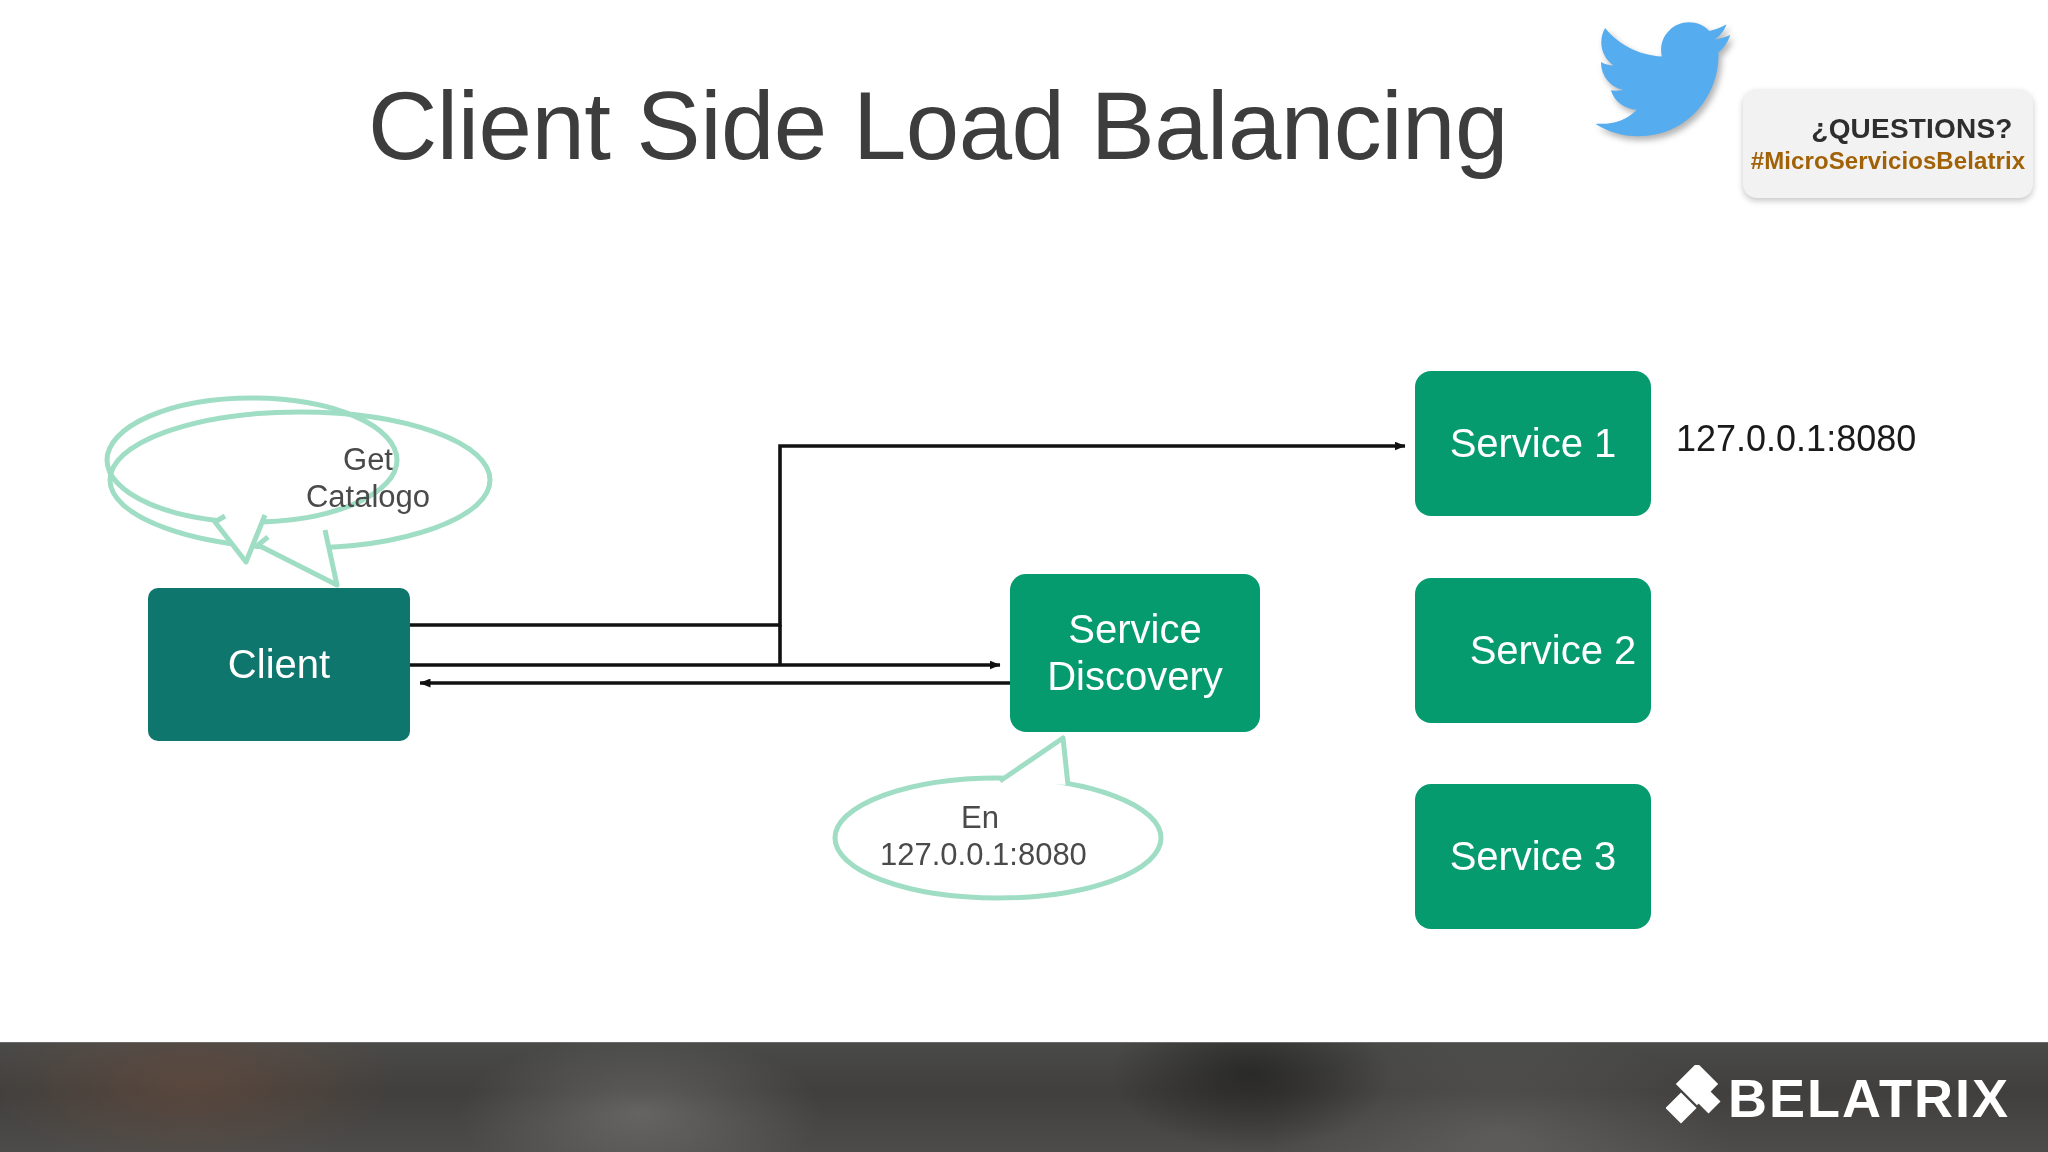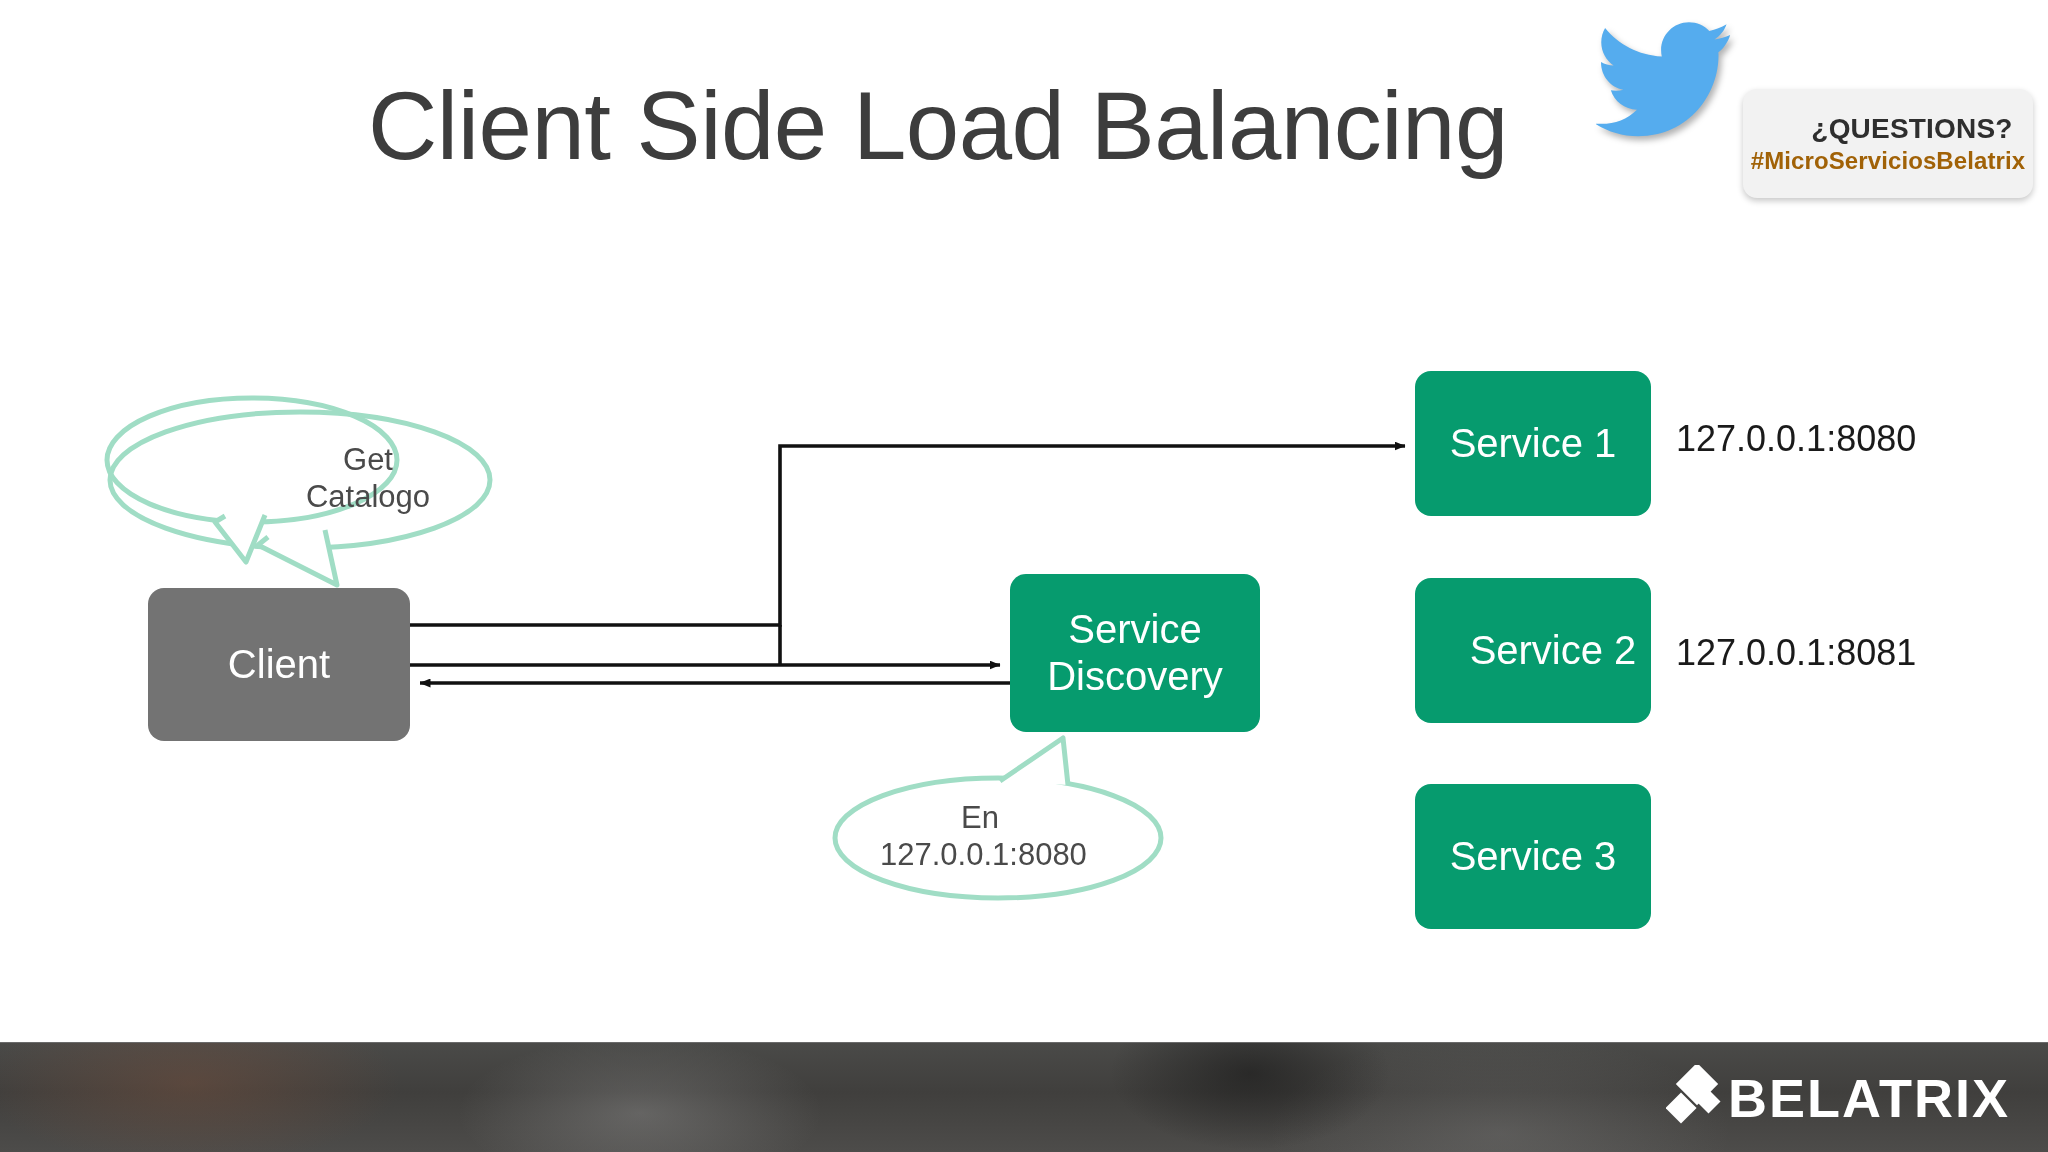--- a/index.html
+++ b/index.html
@@ -76,21 +76,21 @@
     align-items: center;
     justify-content: center;
     text-align: center;
     border-radius: 16px;
     color: #ffffff;
     font-size: 40px;
     font-weight: 400;
     line-height: 1.18;
   }
   .node.green { background: #069B6E; }
-  .node.orange { background: #737373; }
+  .node.orange { background: #0f766e; border-radius: 10px; }
 
   #node-client        { left: 148px;  top: 588px;  width: 262px; height: 153px; }
   #node-discovery     { left: 1010px; top: 574px;  width: 250px; height: 158px; }
   #node-service-1     { left: 1415px; top: 371px;  width: 236px; height: 145px; }
   #node-service-2     { left: 1415px; top: 578px;  width: 236px; height: 145px; padding-left: 40px; }
   #node-service-3     { left: 1415px; top: 784px;  width: 236px; height: 145px; }
 
   
   .endpoint-label {
     position: absolute;
@@ -246,21 +246,20 @@
   <div class="node green" id="node-service-2">
     <span>Service 2</span>
   </div>
 
   <div class="node green" id="node-service-3">
     <span>Service 3</span>
   </div>
 
   <div class="endpoint-label" id="endpoint-1">127.0.0.1:8080</div>
 
-  <div class="endpoint-label" id="endpoint-2">127.0.0.1:8081</div>
 
 
   <div id="bottom-banner">
     <div id="belatrix-logo">
       <svg width="62" height="66" viewBox="0 0 62 66">
         <rect x="16" y="4" width="30" height="30" fill="#ffffff" transform="rotate(45 31 19)"></rect>
         <rect x="4" y="32" width="22" height="22" fill="#ffffff" transform="rotate(45 15 43)"></rect>
         <rect x="34" y="28" width="17" height="17" fill="#ffffff" transform="rotate(45 42.5 36.5)"></rect>
       </svg>
       <div id="belatrix-wordmark">BELATRIX</div>

